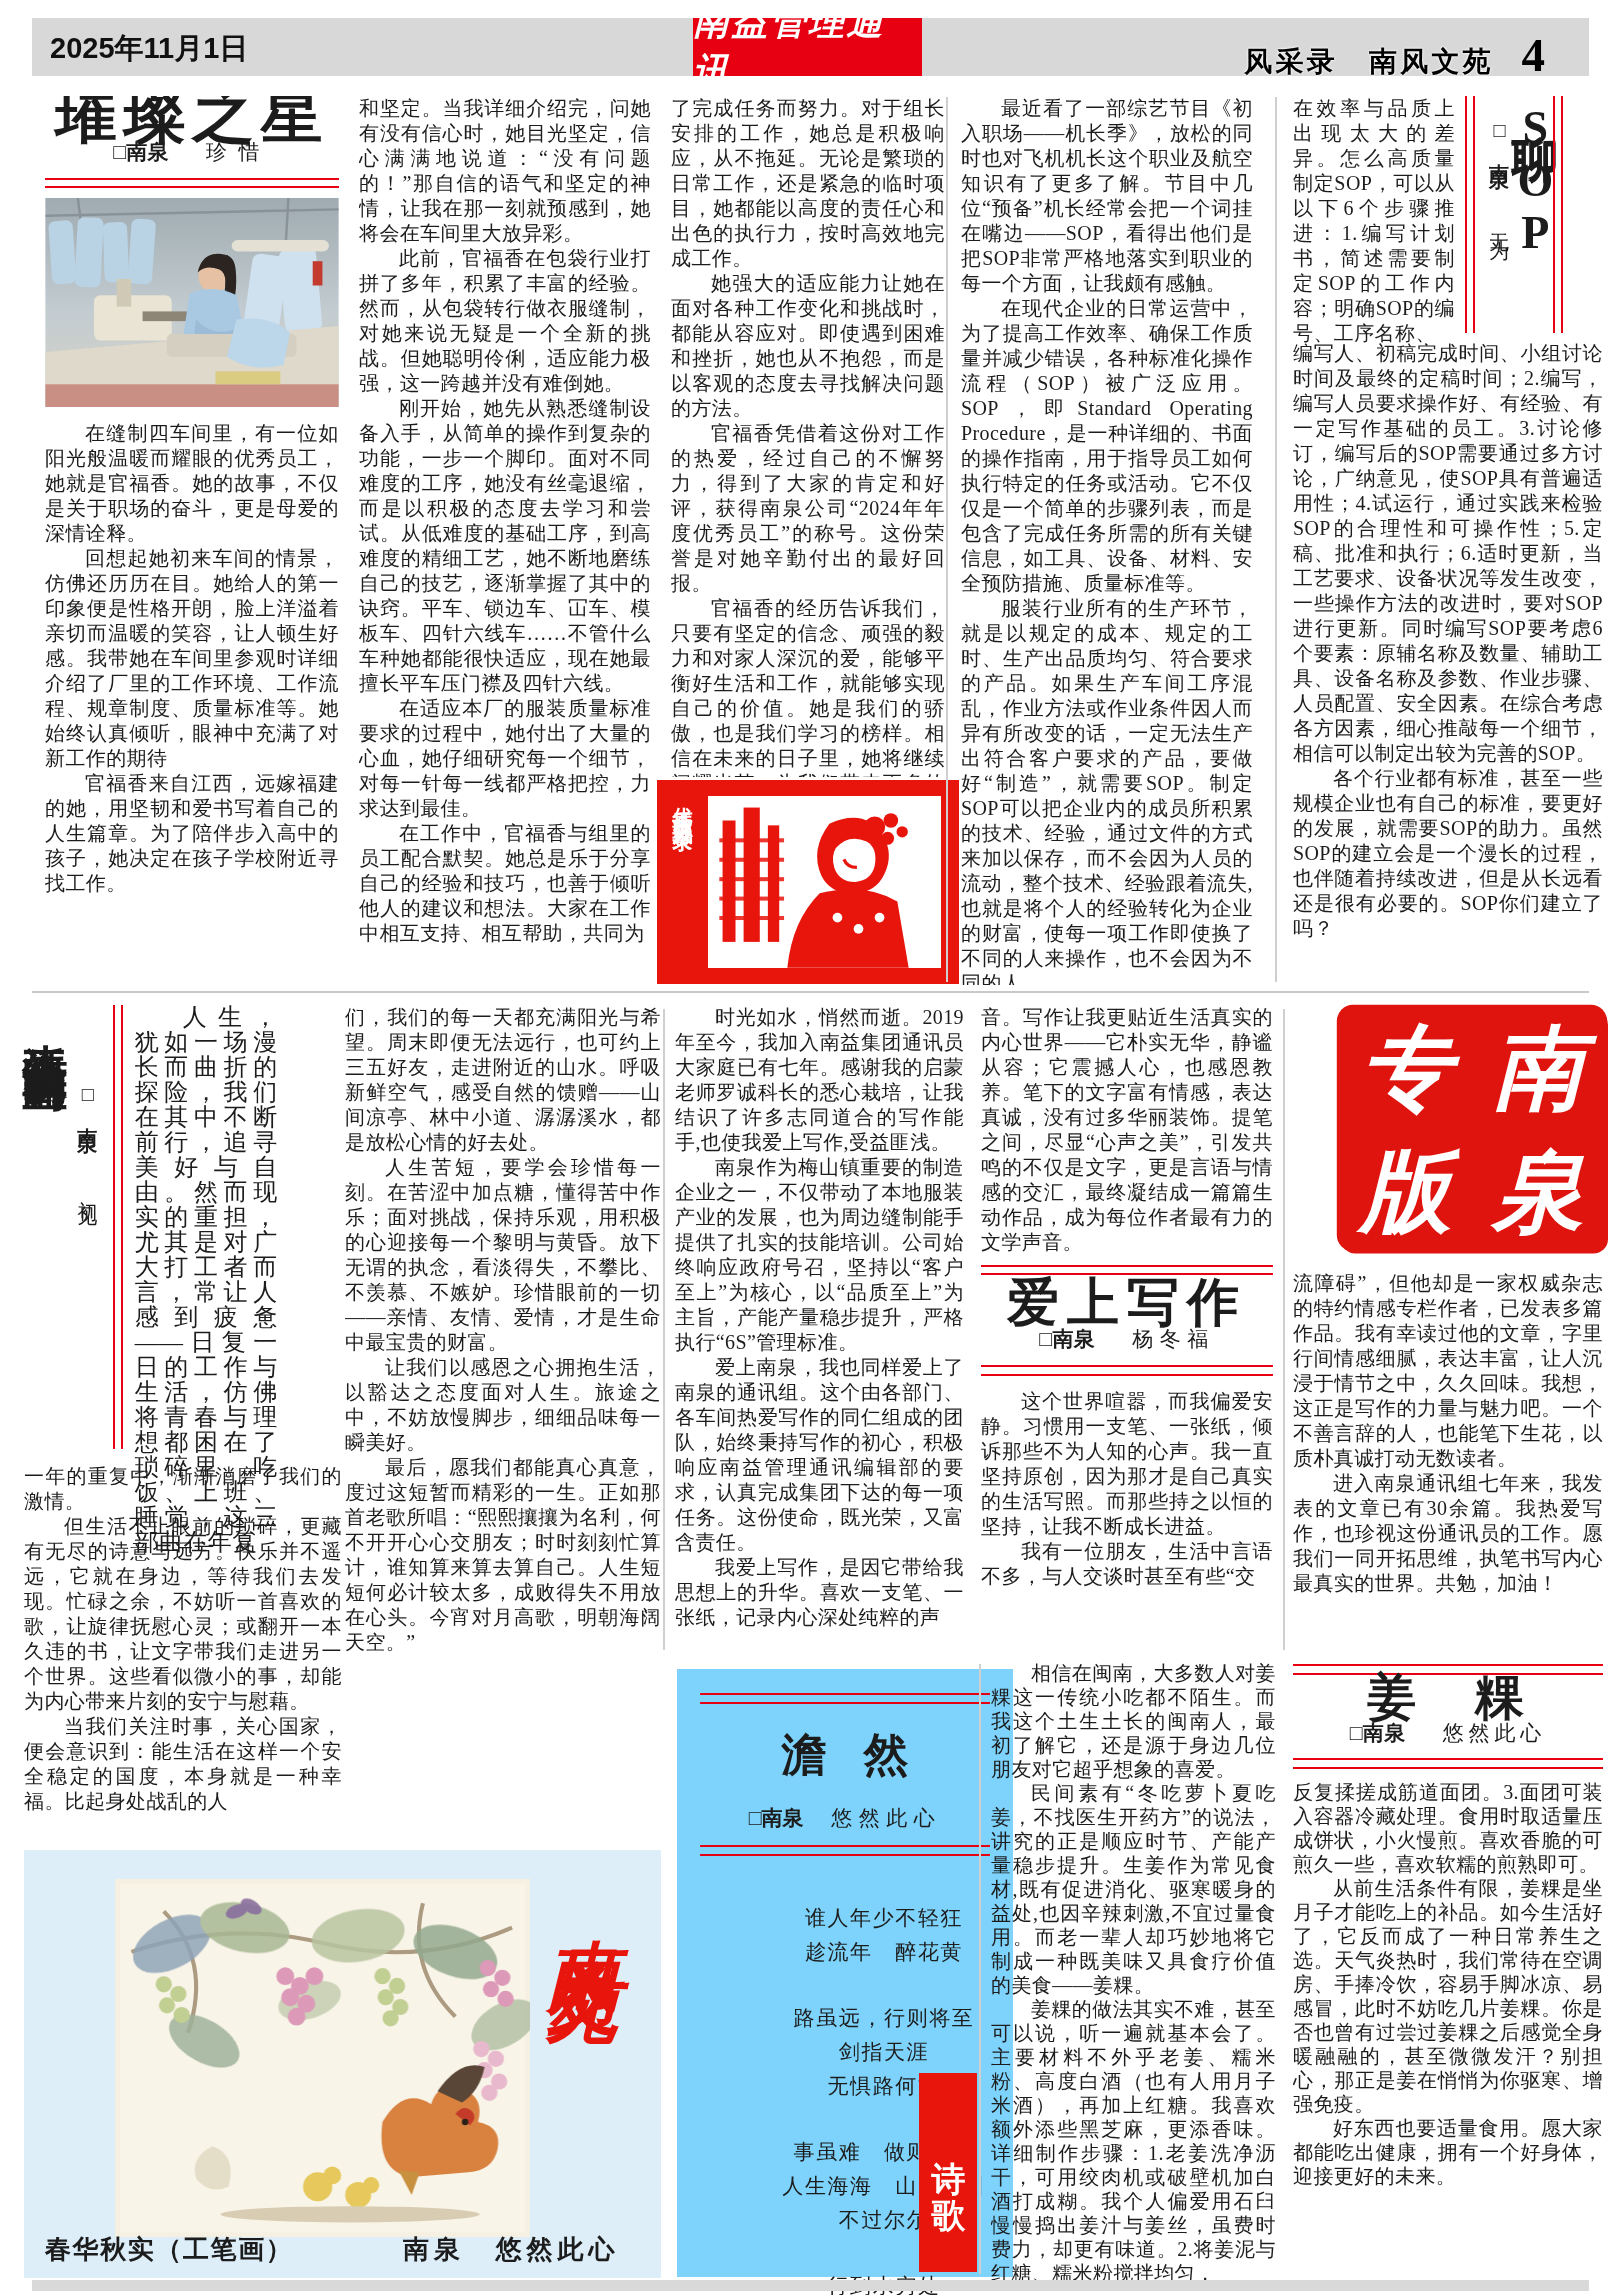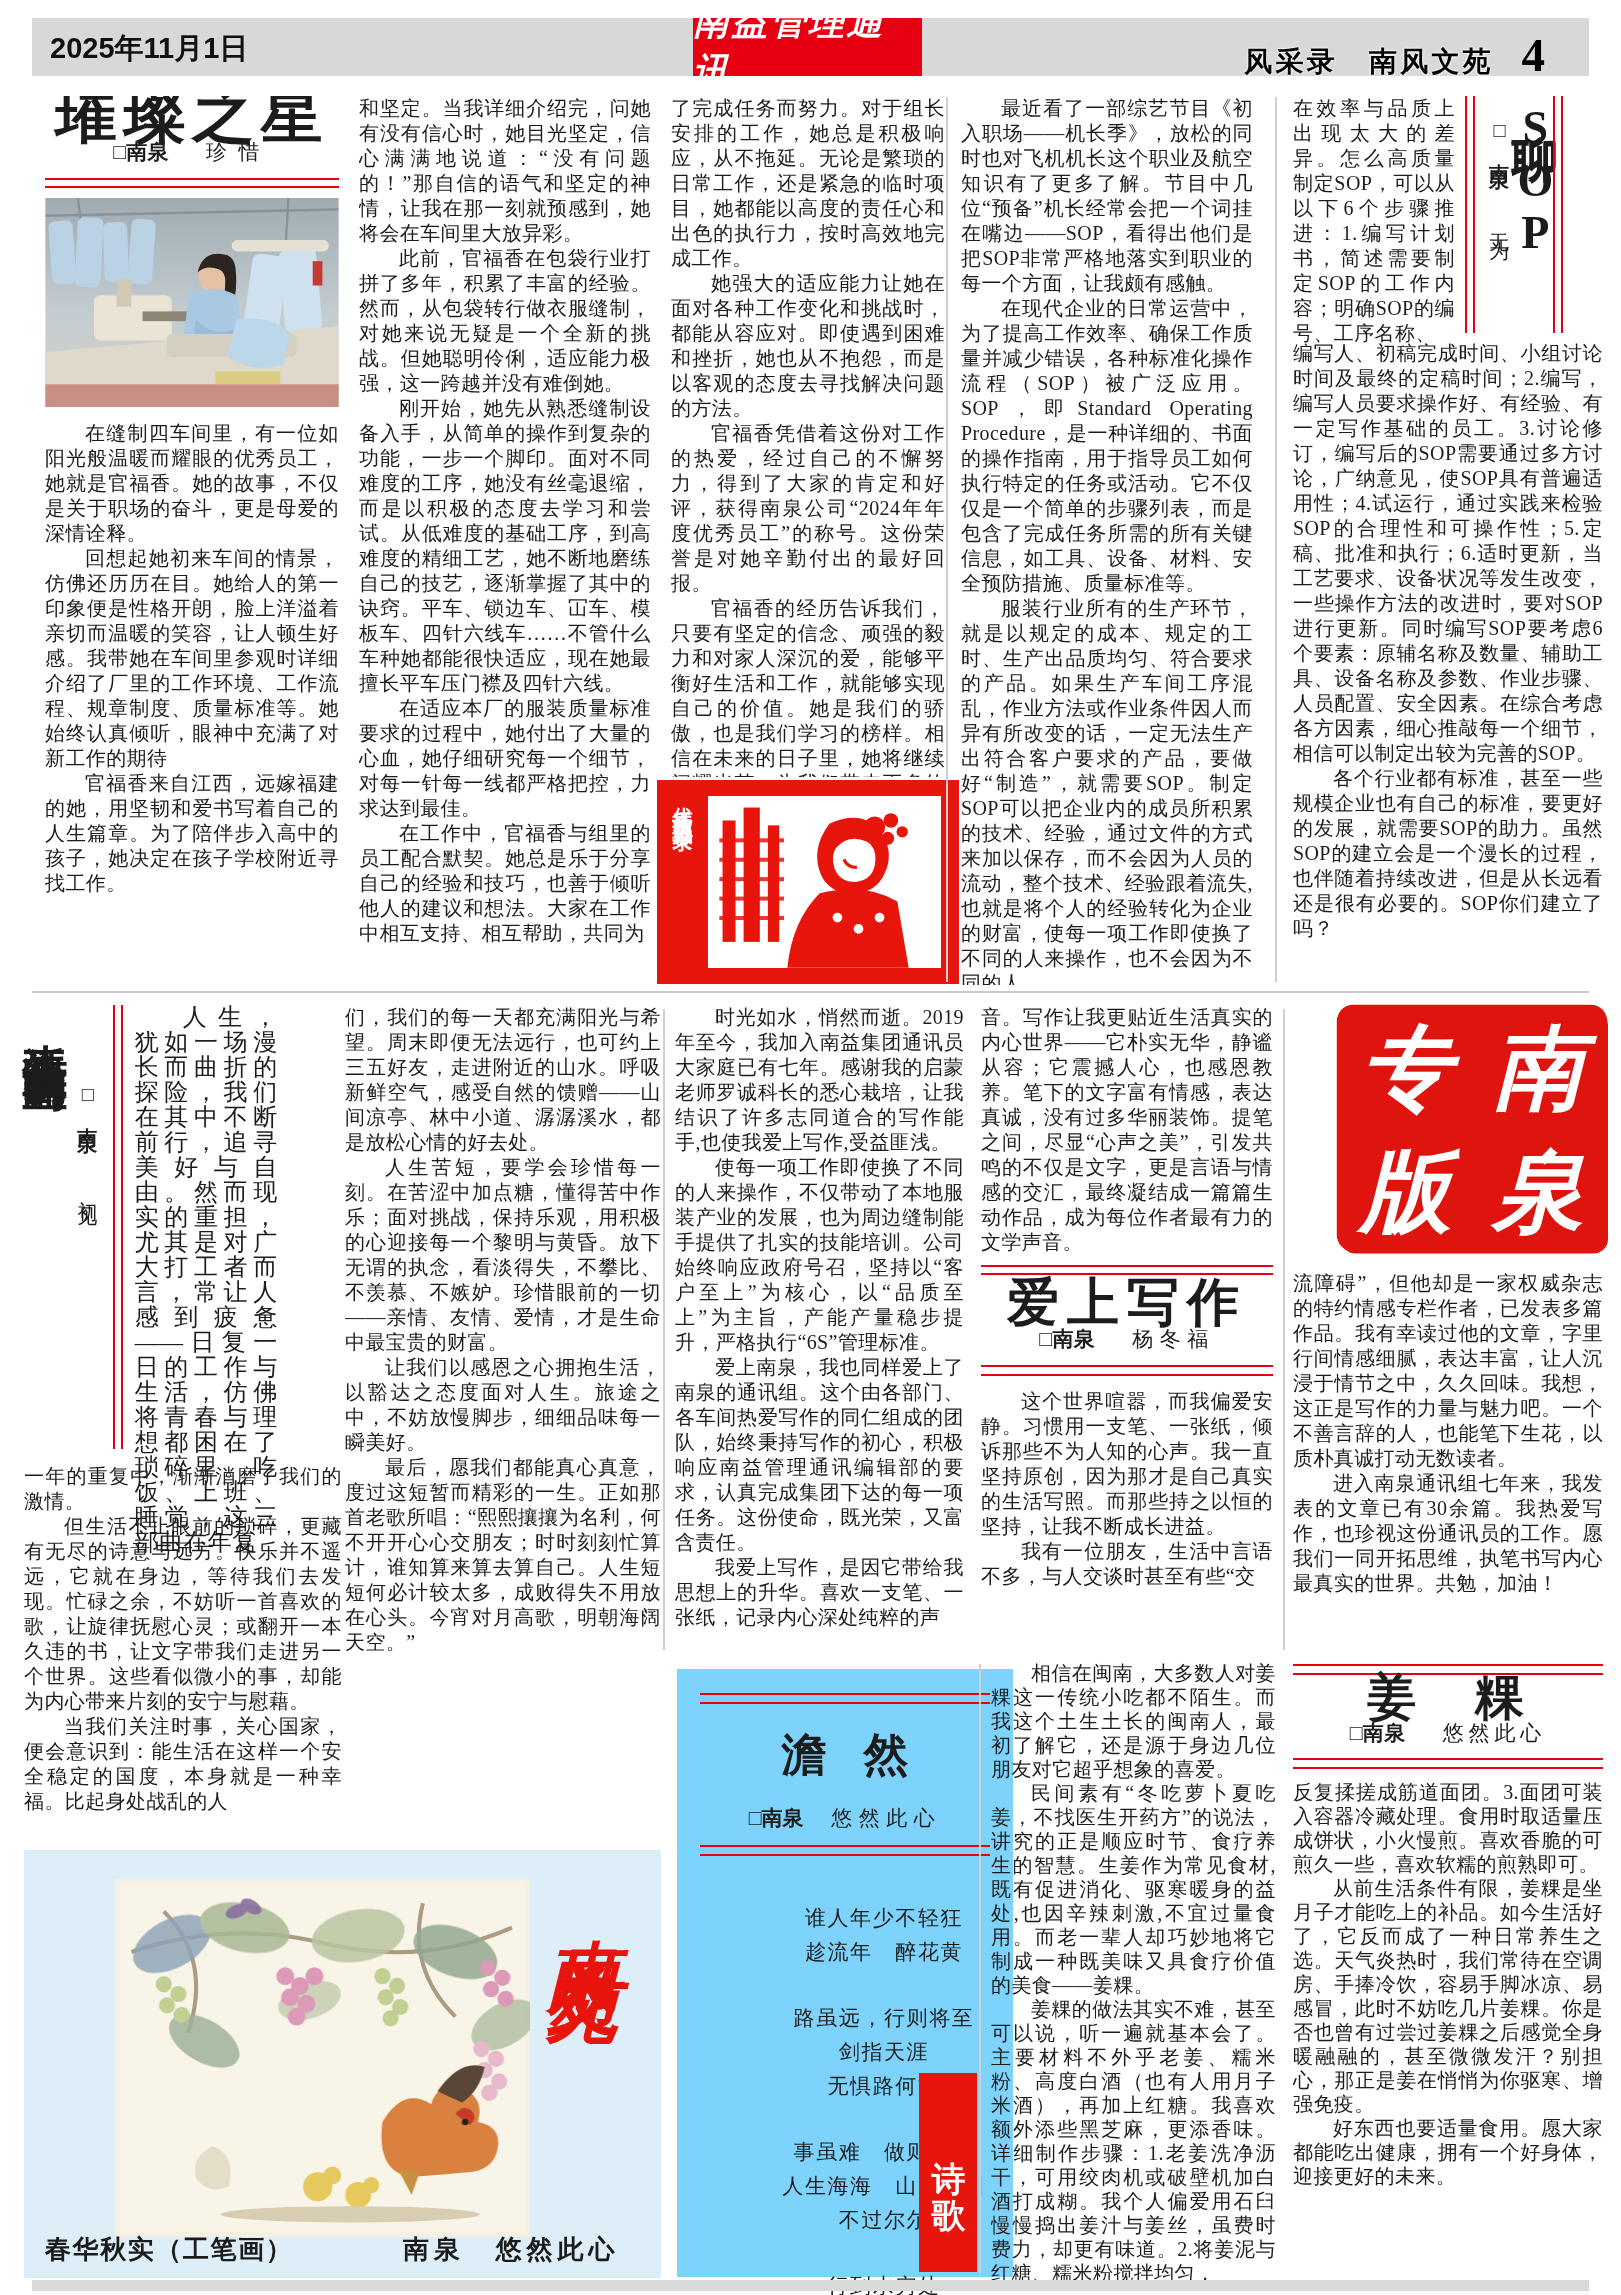--- a/index.html
+++ b/index.html
@@ -255,21 +255,21 @@
         <p class="para cont">们，我们的每一天都充满阳光与希望。周末即便无法远行，也可约上三五好友，走进附近的山水。呼吸新鲜空气，感受自然的馈赠——山间凉亭、林中小道、潺潺溪水，都是放松心情的好去处。</p>
         <p class="para">人生苦短，要学会珍惜每一刻。在苦涩中加点糖，懂得苦中作乐；面对挑战，保持乐观，用积极的心迎接每一个黎明与黄昏。放下无谓的执念，看淡得失，不攀比、不羡慕、不嫉妒。珍惜眼前的一切——亲情、友情、爱情，才是生命中最宝贵的财富。</p>
         <p class="para">让我们以感恩之心拥抱生活，以豁达之态度面对人生。旅途之中，不妨放慢脚步，细细品味每一瞬美好。</p>
         <p class="para">最后，愿我们都能真心真意，度过这短暂而精彩的一生。正如那首老歌所唱：“熙熙攘攘为名利，何不开开心心交朋友；时时刻刻忙算计，谁知算来算去算自己。人生短短何必计较太多，成败得失不用放在心头。今宵对月高歌，明朝海阔天空。”</p>
       </div>
   </div>
 
   <div class="col" style="left:675px;top:1005px;width:289px;height:649px;overflow:hidden;">
     <div>
         <p class="para">时光如水，悄然而逝。2019年至今，我加入南益集团通讯员大家庭已有七年。感谢我的启蒙老师罗诚科长的悉心栽培，让我结识了许多志同道合的写作能手,也使我爱上写作,受益匪浅。</p>
-        <p class="para">使每一项工作即使换了不同的人来操作，不仅带动了本地服装产业的发展，也为周边缝制能手提供了扎实的技能培训。公司始终响应政府号召，坚持以“客户至上”为核心，以“品质至上”为主旨，产能产量稳步提升，严格执行“6S”管理标准。</p>
+        <p class="para">南泉作为梅山镇重要的制造企业之一，不仅带动了本地服装产业的发展，也为周边缝制能手提供了扎实的技能培训。公司始终响应政府号召，坚持以“客户至上”为核心，以“品质至上”为主旨，产能产量稳步提升，严格执行“6S”管理标准。</p>
         <p class="para">爱上南泉，我也同样爱上了南泉的通讯组。这个由各部门、各车间热爱写作的同仁组成的团队，始终秉持写作的初心，积极响应南益管理通讯编辑部的要求，认真完成集团下达的每一项任务。这份使命，既光荣，又富含责任。</p>
         <p class="para">我爱上写作，是因它带给我思想上的升华。喜欢一支笔、一张纸，记录内心深处纯粹的声</p>
       </div>
   </div>
   <div class="col" style="left:981px;top:1005px;width:292px;height:649px;overflow:hidden;">
     <div>
         <p class="para cont">音。写作让我更贴近生活真实的内心世界——它朴实无华，静谧从容；它震撼人心，也感恩教养。笔下的文字富有情感，表达真诚，没有过多华丽装饰。提笔之间，尽显“心声之美”，引发共鸣的不仅是文字，更是言语与情感的交汇，最终凝结成一篇篇生动作品，成为每位作者最有力的文学声音。</p>
       </div>
     <div class="rule2" style="margin-top:9.7px;"></div>
     <h2 class="atitle" style="font-size:52px;letter-spacing:8px;margin-top:14.6px;">爱上写作</h2>
@@ -399,21 +399,21 @@
         </div>
       </div>
   </div>
   <div class="genre">
     <span>诗歌</span>
   </div>
 
   <div class="col" style="left:991px;top:1661px;width:285px;height:624px;overflow:hidden;line-height:24px;">
     <div>
         <p class="para">相信在闽南，大多数人对姜粿这一传统小吃都不陌生。而我这个土生土长的闽南人，最初了解它，还是源于身边几位朋友对它超乎想象的喜爱。</p>
-        <p class="para">民间素有“冬吃萝卜夏吃姜，不找医生开药方”的说法，讲究的正是顺应时节、食疗养生的智慧。生姜作为常见食材,既有促进消化、驱寒暖身的益处,也因辛辣刺激,不宜过量食用。而老一辈人却巧妙地将它制成一种既美味又具食疗价值的美食——姜粿。</p>
+        <p class="para">民间素有“冬吃萝卜夏吃姜，不找医生开药方”的说法，讲究的正是顺应时节、产能产量稳步提升。生姜作为常见食材,既有促进消化、驱寒暖身的益处,也因辛辣刺激,不宜过量食用。而老一辈人却巧妙地将它制成一种既美味又具食疗价值的美食——姜粿。</p>
         <p class="para">姜粿的做法其实不难，甚至可以说，听一遍就基本会了。主要材料不外乎老姜、糯米粉、高度白酒（也有人用月子米酒），再加上红糖。我喜欢额外添些黑芝麻，更添香味。详细制作步骤：1.老姜洗净沥干，可用绞肉机或破壁机加白酒打成糊。我个人偏爱用石臼慢慢捣出姜汁与姜丝，虽费时费力，却更有味道。2.将姜泥与红糖、糯米粉搅拌均匀，</p>
       </div>
   </div>
   <div class="col" style="left:1293px;top:1664px;width:310px;height:621px;overflow:hidden;line-height:24px;">
     <div class="rule2"></div>
     <h2 class="atitle" style="font-size:49px;letter-spacing:4.9px;margin-top:11.4px;">姜　粿</h2>
     <div class="byline">
       <span class="unit">□南泉</span>
       <span class="author" style="letter-spacing:4.9px;">悠然此心</span>
     </div>

